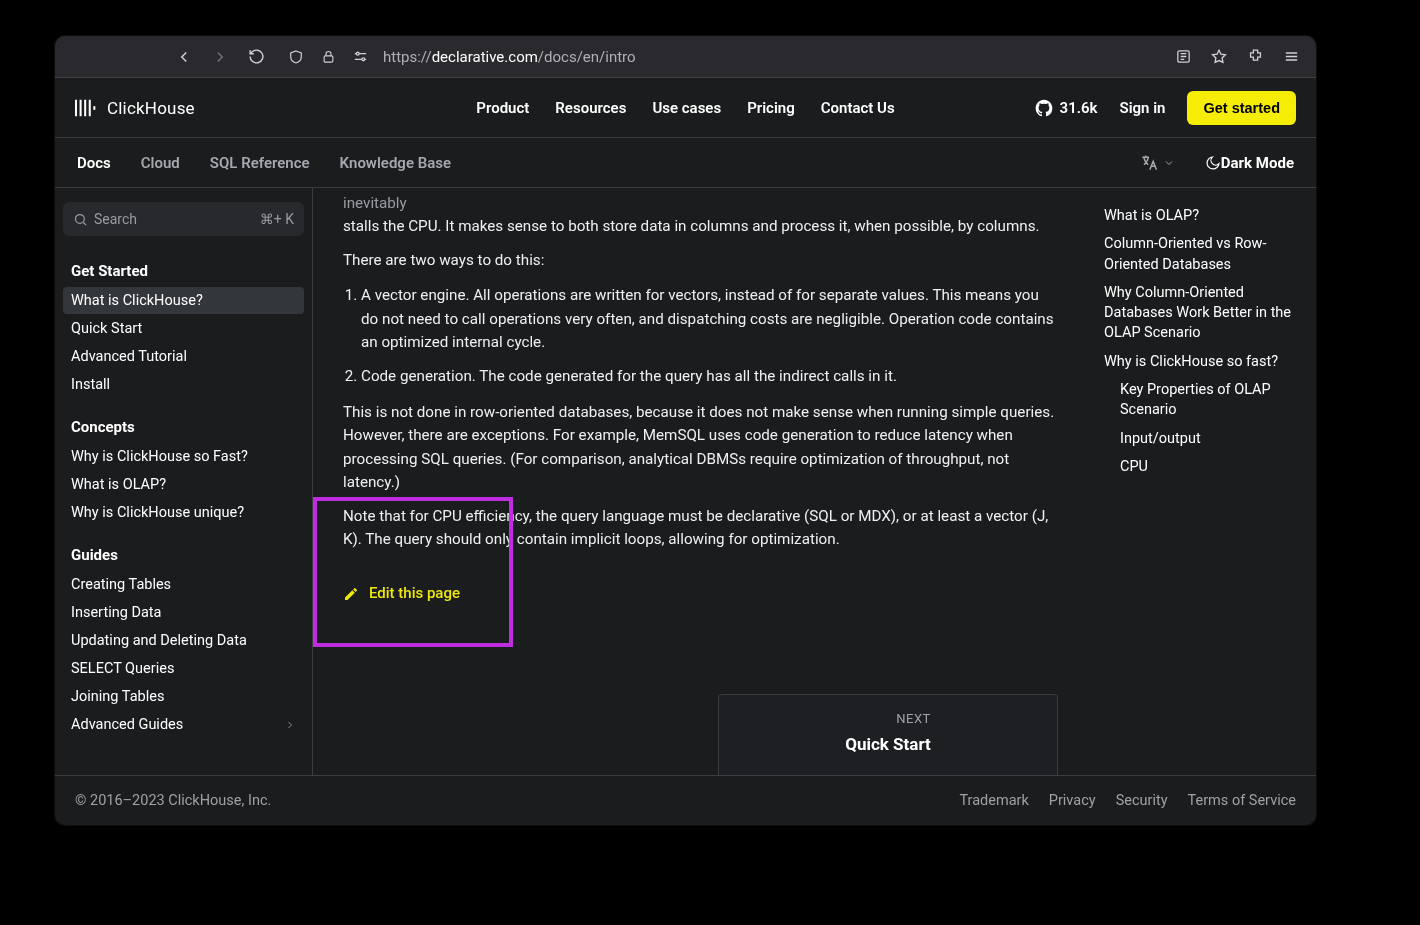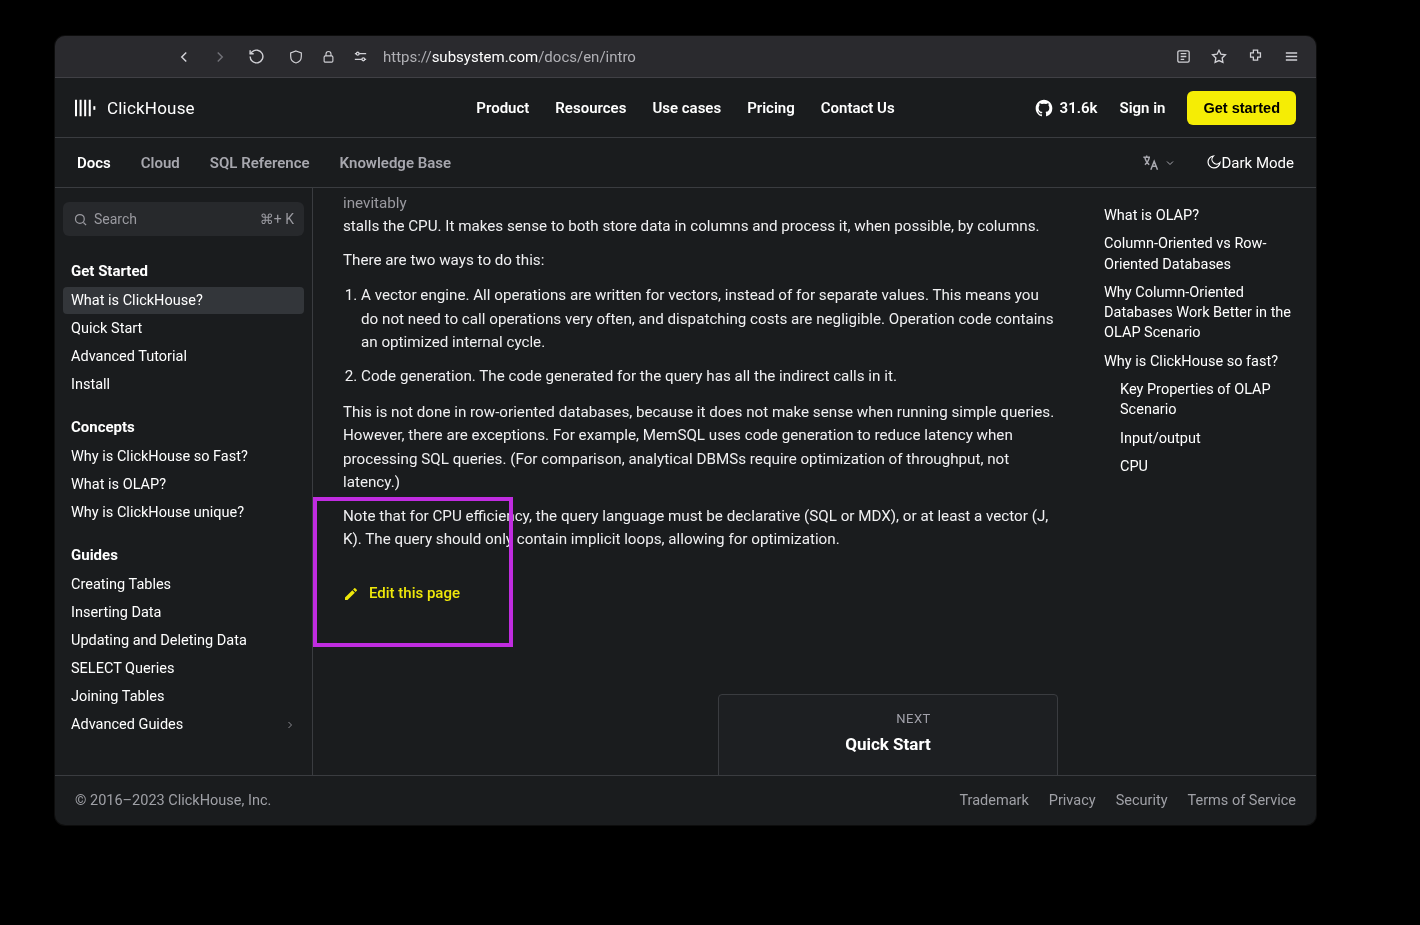--- a/index.html
+++ b/index.html
@@ -86,21 +86,21 @@
   .navsec {
     height: 50px;
     border-bottom: 1px solid var(--border);
     display:flex; align-items:center; padding:0 22px;
     gap: 30px;
   }
   .navsec a { color:#a7a7ae; font-size:15px; font-weight:600; text-decoration:none;}
   .navsec a.active { color:#ffffff; }
   .navsec-right { margin-left:auto; display:flex; align-items:center; gap:30px; }
   .navsec-right .langswitch { display:flex; align-items:center; gap:4px; color:#a7a7ae;}
-  .navsec-right .darkmode { display:flex; color:#ffffff; font-size:15px; font-weight:400;}
+  .navsec-right .darkmode { display:flex; align-items:center; color:#ffffff; font-size:15px; font-weight:700;}
   
   .body {
     display:flex;
     height: calc(100% - 42px - 60px - 50px - 50px);
     overflow:hidden;
   }
   .sidebar-left {
     width: 258px;
     border-right: 1px solid var(--border);
     padding: 14px 8px 14px 8px;
@@ -209,21 +209,21 @@
         </span>
         <span class="chrome-icon">
           <svg width="17" height="17" viewBox="0 0 24 24" fill="none" stroke="currentColor" stroke-width="1.8">
               <circle cx="8" cy="8" r="2"></circle>
               <circle cx="16" cy="16" r="2"></circle>
               <path d="M4 8h2M10 8h10M4 16h10M18 16h2"></path>
             </svg>
         </span>
       </div>
       <span class="url">
-        <span>https://</span><span class="host">subsystem.com</span><span>/docs/en/intro</span>
+        <span>https://</span><span class="host">declarative.com</span><span>/docs/en/intro</span>
       </span>
     </div>
     <div class="chrome-right">
       <span class="chrome-icon">
         <svg width="17" height="17" viewBox="0 0 24 24" fill="none" stroke="currentColor" stroke-width="1.8">
             <rect x="4" y="4" width="16" height="16" rx="2"></rect>
             <path d="M8 8h8M8 12h8M8 16h5"></path>
           </svg>
       </span>
       <span class="chrome-icon">

